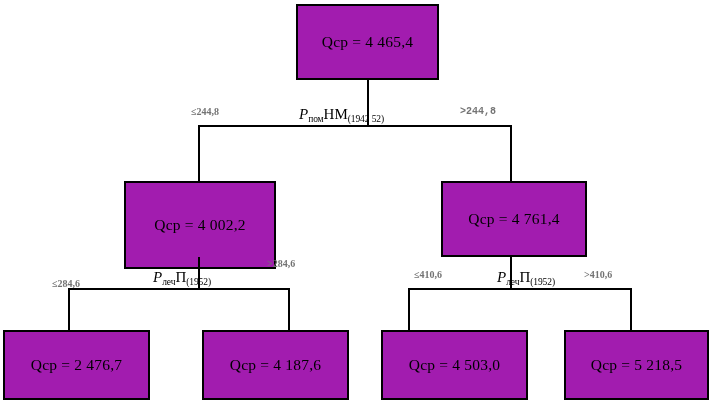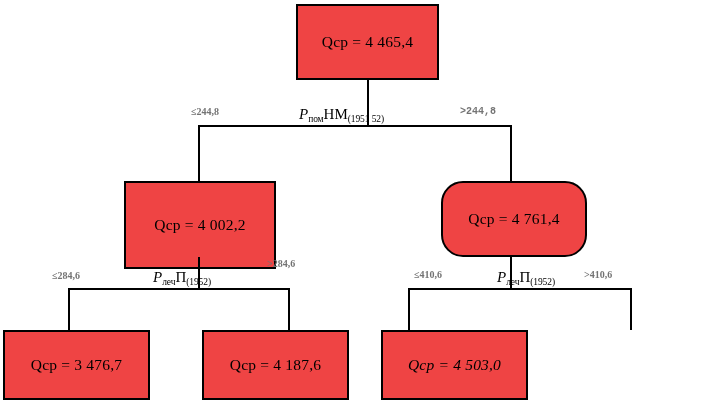--- a/index.html
+++ b/index.html
@@ -14,21 +14,21 @@
     background: #ffffff;
     font-family: "Liberation Serif", "DejaVu Serif", serif;
     overflow: hidden;
   }
 
   
   .node {
     position: absolute;
     box-sizing: border-box;
     border: 2px solid #000000;
-    background: #ef4444;
+    background: #a21caf;
     display: flex;
     align-items: center;
     justify-content: center;
   }
   .node-label {
     font-size: 15.5px;
     color: #000000;
     white-space: nowrap;
     letter-spacing: 0.2px;
   }
@@ -77,41 +77,41 @@
 
   <div class="node" style="left:296px; top:4px; width:143px; height:76px;">
     <span class="node-label">Qср = 4 465,4</span>
   </div>
 
   <div class="line-v" style="left:367px; top:80px; width:2px; height:45px;"></div>
 
   <div class="split-op" style="left:191px; top:106px;">≤244,8</div>
 
   <div class="split-var" style="left:299px; top:106px;">
-    <span class="vitalic">P</span><sub>пом</sub><span class="rom">НМ</span><sub>(1951 52)</sub>
+    <span class="vitalic">P</span><sub>пом</sub><span class="rom">НМ</span><sub>(1942 52)</sub>
   </div>
 
   <div class="split-op" style="left:460px; top:106px;font-family:Liberation Mono, monospace;">&gt;244,8</div>
 
   <div class="line-h" style="left:198px; top:125px; width:314px; height:2px;"></div>
   <div class="line-v" style="left:198px; top:125px; width:2px; height:56px;"></div>
   <div class="line-v" style="left:510px; top:125px; width:2px; height:56px;"></div>
 
   <div class="node" style="left:124px; top:181px; width:152px; height:88px;">
     <span class="node-label">Qср = 4 002,2</span>
   </div>
 
-  <div class="node" style="left:441px; top:181px; width:146px; height:76px;border-radius:22px;">
+  <div class="node" style="left:441px; top:181px; width:146px; height:76px;">
     <span class="node-label">Qср = 4 761,4</span>
   </div>
 
   <div class="line-v" style="left:198px; top:257px; width:2px; height:31px;"></div>
   <div class="line-v" style="left:510px; top:257px; width:2px; height:31px;"></div>
 
-  <div class="split-op" style="left:52px; top:270px;">≤284,6</div>
+  <div class="split-op" style="left:52px; top:278px;">≤284,6</div>
 
   <div class="split-var" style="left:153px; top:269px;">
     <span class="vitalic">P</span><sub>леч</sub><span class="rom">П</span><sub>(1952)</sub>
   </div>
 
   <div class="split-op" style="left:267px; top:258px;">&gt;284,6</div>
 
   <div class="line-h" style="left:68px; top:288px; width:222px; height:2px;"></div>
   <div class="line-v" style="left:68px; top:288px; width:2px; height:42px;"></div>
   <div class="line-v" style="left:288px; top:288px; width:2px; height:42px;"></div>
@@ -122,25 +122,28 @@
     <span class="vitalic">P</span><sub>леч</sub><span class="rom">П</span><sub>(1952)</sub>
   </div>
 
   <div class="split-op" style="left:584px; top:269px;">&gt;410,6</div>
 
   <div class="line-h" style="left:408px; top:288px; width:224px; height:2px;"></div>
   <div class="line-v" style="left:408px; top:288px; width:2px; height:42px;"></div>
   <div class="line-v" style="left:630px; top:288px; width:2px; height:42px;"></div>
 
   <div class="node" style="left:3px; top:330px; width:147px; height:70px;">
-    <span class="node-label">Qср = 3 476,7</span>
+    <span class="node-label">Qср = 2 476,7</span>
   </div>
 
   <div class="node" style="left:202px; top:330px; width:147px; height:70px;">
     <span class="node-label">Qср = 4 187,6</span>
   </div>
 
-  <div class="node" style="left:381px; top:330px; width:147px; height:70px;font-style:italic;">
+  <div class="node" style="left:381px; top:330px; width:147px; height:70px;">
     <span class="node-label">Qср = 4 503,0</span>
   </div>
 
+  <div class="node" style="left:564px; top:330px; width:145px; height:70px;">
+    <span class="node-label">Qср = 5 218,5</span>
+  </div>
 
 </div>
 
 </body></html>

